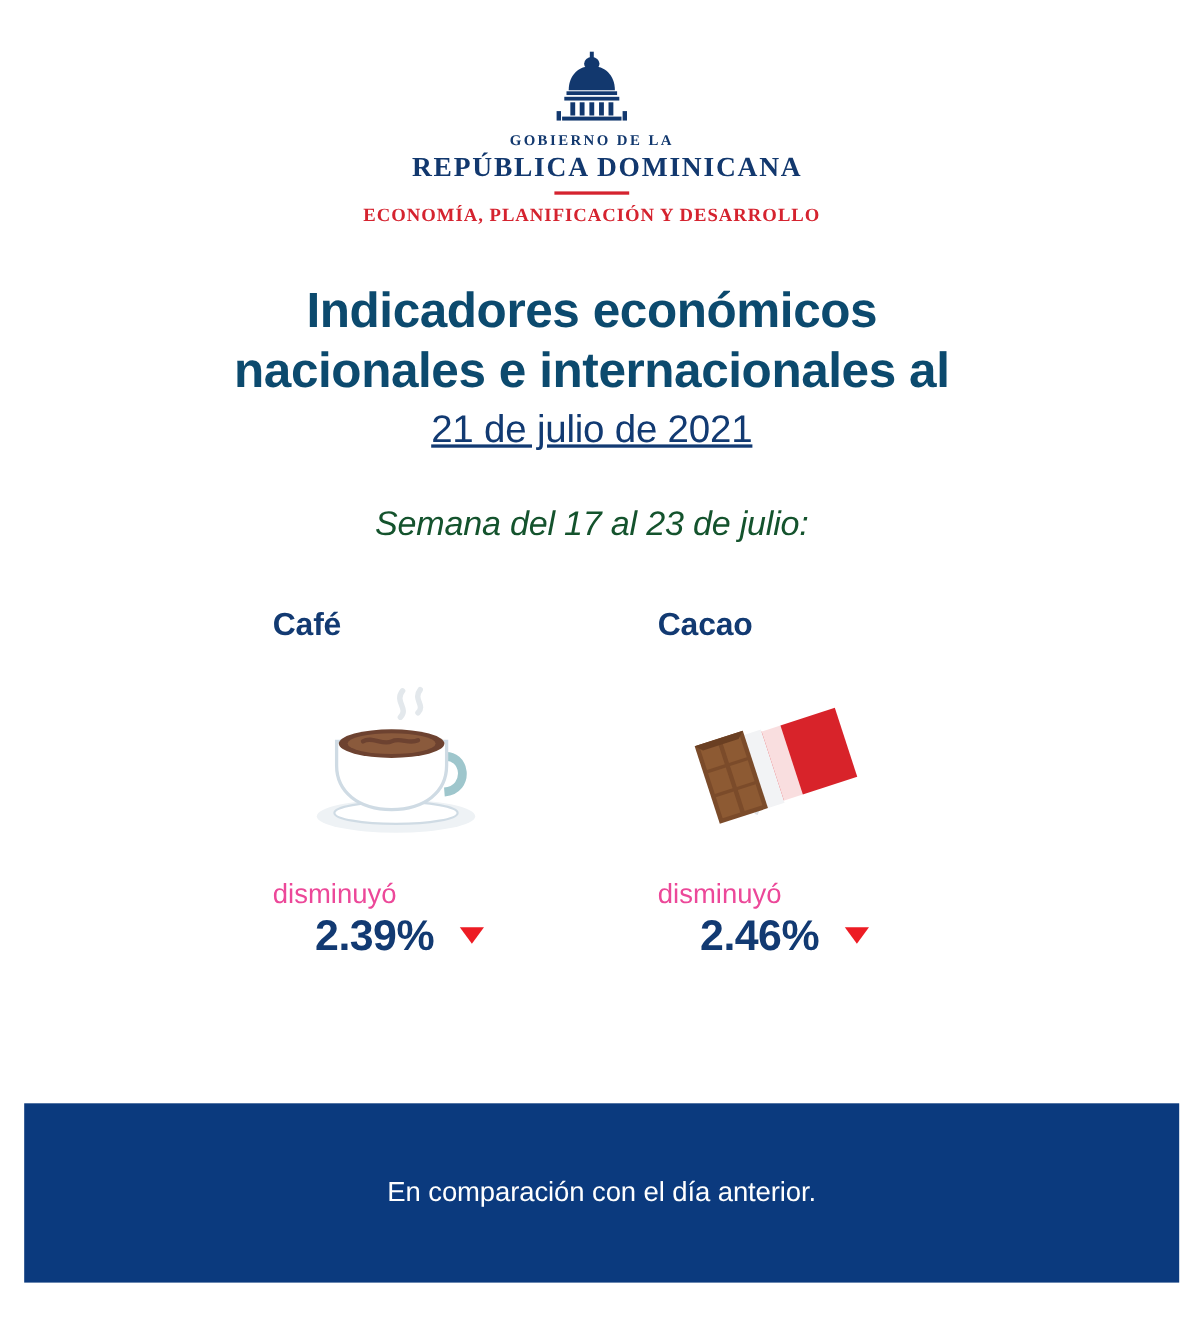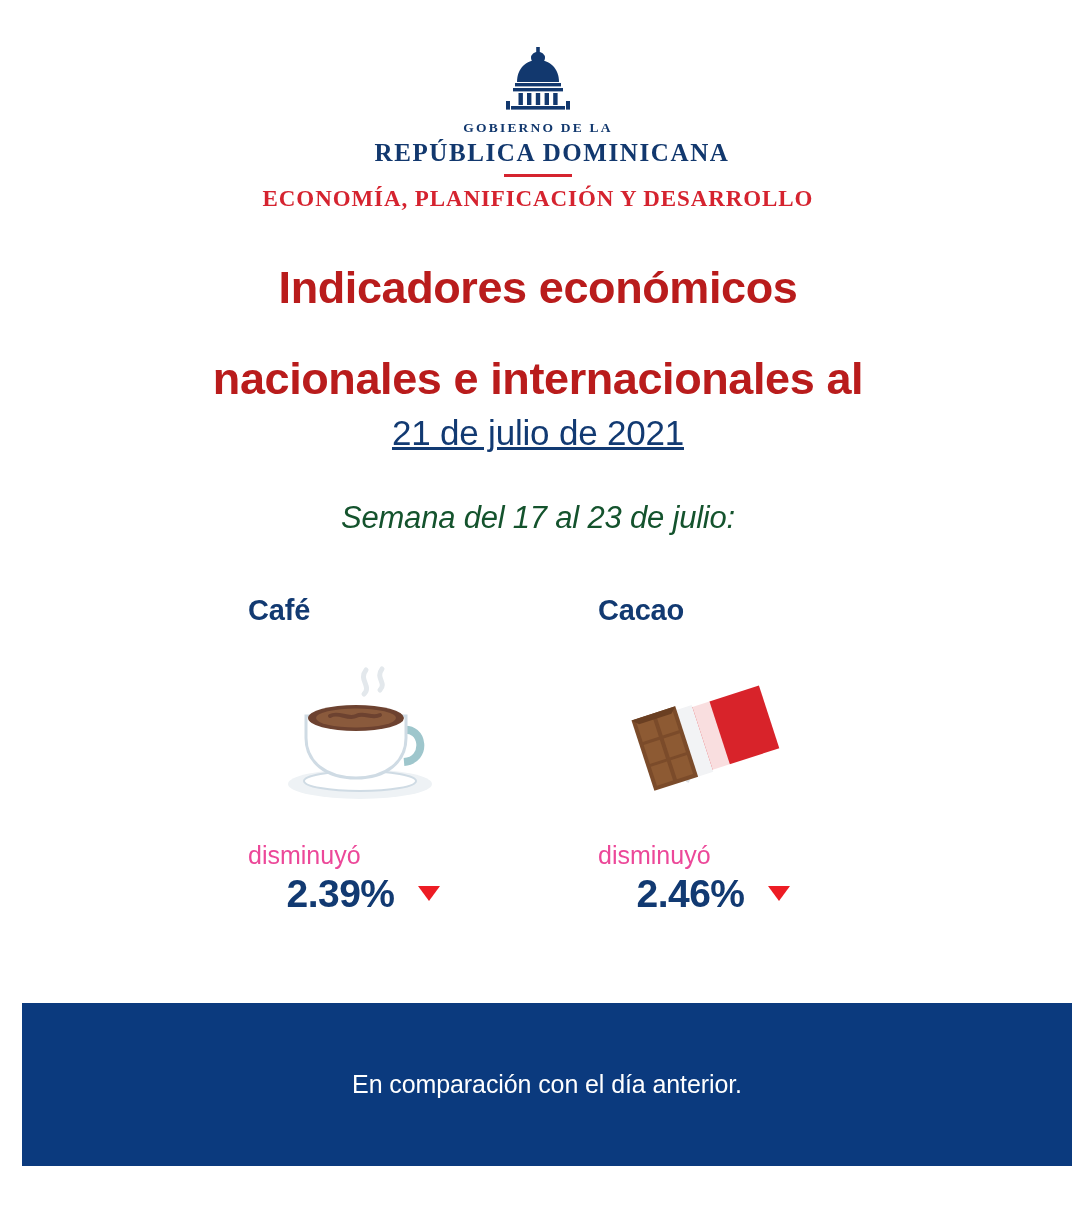--- a/index.html
+++ b/index.html
@@ -51,38 +51,37 @@
     padding-left: 28px;
   }
   .rule {
     width: 68px;
     height: 3px;
     background: #d5232f;
     margin: 7px auto 9px auto;
   }
   .ministry-line {
     font-family: "Liberation Serif", serif;
-    font-size: 23px;
+    font-size: 17px;
     letter-spacing: 0.9px;
     color: #d5232f;
     font-weight: bold;
   }
 
   
   .title-block {
     text-align: center;
     margin-top: 48px;
   }
   .title-main {
     font-size: 45px;
     line-height: 55px;
     font-weight: bold;
-    color: #b91c1c;
+    color: #0c4a6e;
     letter-spacing: -0.4px;
-    margin-top: 36px;
   }
   .title-date {
     font-size: 35px;
     line-height: 46px;
     color: #123a72;
     margin-top: 4px;
     letter-spacing: -0.2px;
     text-decoration: underline;
   }
   .subtitle-week {

